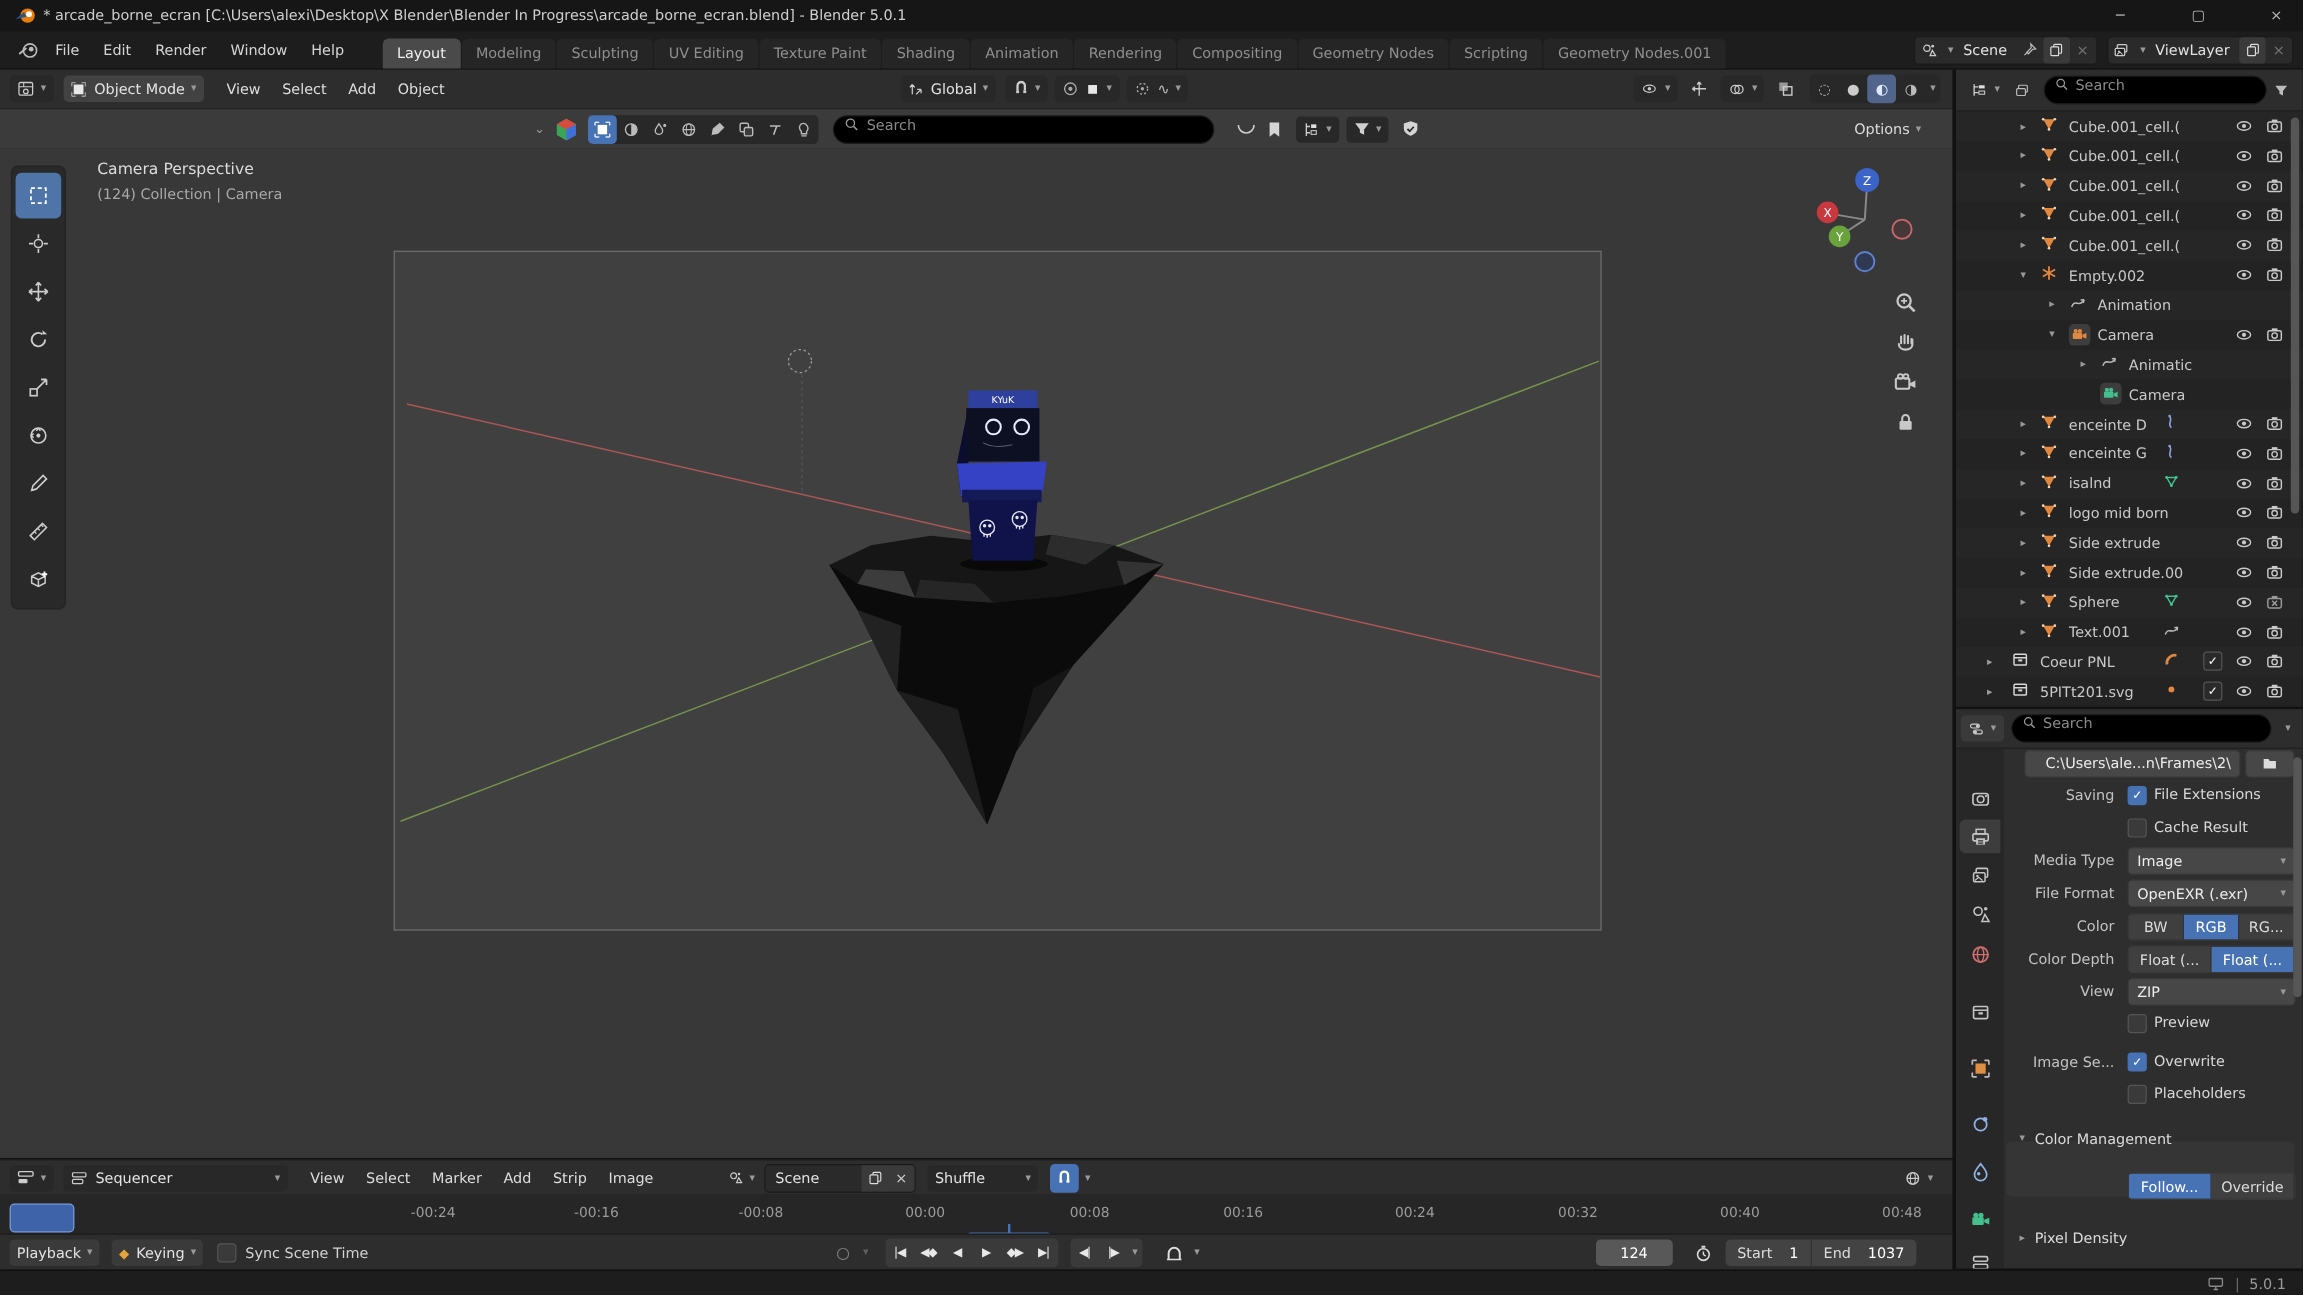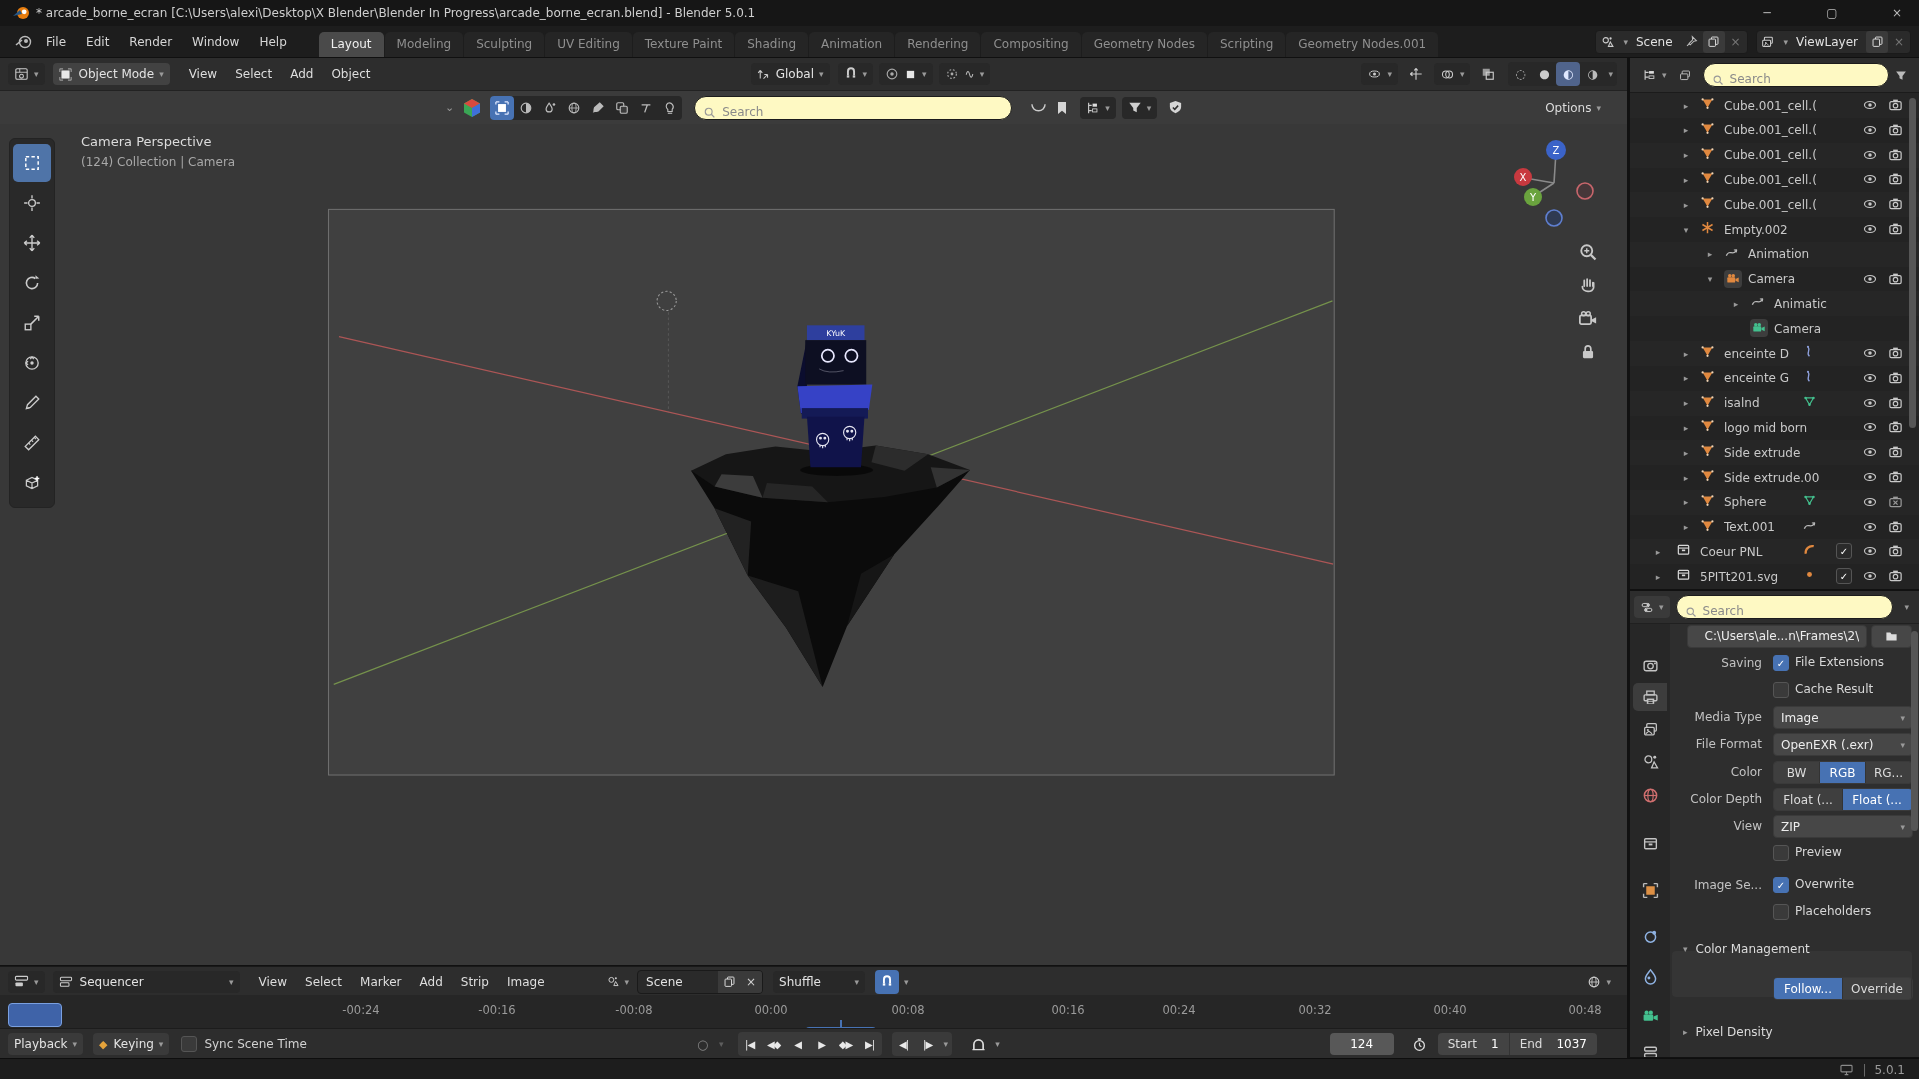--- a/index.html
+++ b/index.html
@@ -25,21 +25,21 @@
   
   #vp-header{left:0;top:58px;width:1627px;height:32px;background:#2d2d2d;border-bottom:1px solid #222;}
   #vp-tools{left:0;top:91px;width:1627px;height:33px;background:#3b3b3b;}
   .hmenu{padding:4px 9px;color:#dedede;border-radius:4px;white-space:nowrap;}
   .widget{display:flex;align-items:center;background:#282828;border-radius:4px;height:22px;padding:0 6px;color:#e3e3e3;}
   .widget.lt{background:#424242;}
   .chev{color:#9a9a9a;font-size:9px;margin-left:5px;}
   .tgl-group{display:flex;background:#282828;border-radius:4px;height:24px;align-items:center;}
   .tgl{width:24px;height:24px;display:flex;align-items:center;justify-content:center;border-radius:4px;}
   .tgl.on{background:#4772b3;}
-  .search{display:flex;align-items:flex-end;background:#fef9c3;border:1px solid #1c1c1c;border-radius:12px;height:22px;padding:0 8px;color:#8a8a8a;}
+  .search{display:flex;align-items:flex-start;background:#000000;border:1px solid #1c1c1c;border-radius:12px;height:22px;padding:0 8px;color:#8a8a8a;}
   .search .ph{margin-left:6px;}
   
   #vp-canvas{left:0;top:124px;width:1627px;height:841px;background:#383838;overflow:hidden;}
   .ovl1{color:#dcdcdc;font-size:13px;}
   .ovl2{color:#a8a8a8;font-size:12px;}
   
   #toolcol{left:9px;top:138px;width:44px;background:rgba(40,40,40,.92);border:1px solid #232323;border-radius:6px;padding:3px 0;}
   .tool{width:38px;height:38px;margin:2px auto;border-radius:5px;display:flex;align-items:center;justify-content:center;}
   .tool.active{background:#4f74a8;}
   
@@ -1356,21 +1356,21 @@
   <span style="width:10px"></span>
 </div>
 
 <div id="ruler" class="abs">
   <div id="ticks">
       <div class="tick" style="left: 361px;">-00:24</div>
       <div class="tick" style="left: 497px;">-00:16</div>
       <div class="tick" style="left: 634px;">-00:08</div>
       <div class="tick" style="left: 771px;">00:00</div>
       <div class="tick" style="left: 908px;">00:08</div>
-      <div class="tick" style="left: 1068px;">00:16</div>
+      <div class="tick" style="left: 1036px;">00:16</div>
       <div class="tick" style="left: 1179px;">00:24</div>
       <div class="tick" style="left: 1315px;">00:32</div>
       <div class="tick" style="left: 1450px;">00:40</div>
       <div class="tick" style="left: 1585px;">00:48</div>
     </div>
   <div id="curframe" style="left: 841px; margin-top: 28px;">00:04+04</div>
   <div class="abs" style="left:8px;top:8px;width:52px;height:22px;background:#3f63a8;border:1px solid #7aa0e0;border-radius:4px"></div>
   <div class="abs" id="playhead" style="width: 2px; height: 8px; background: rgb(71, 114, 179); top: 25px; left: 840px;"></div>
 </div>
 

